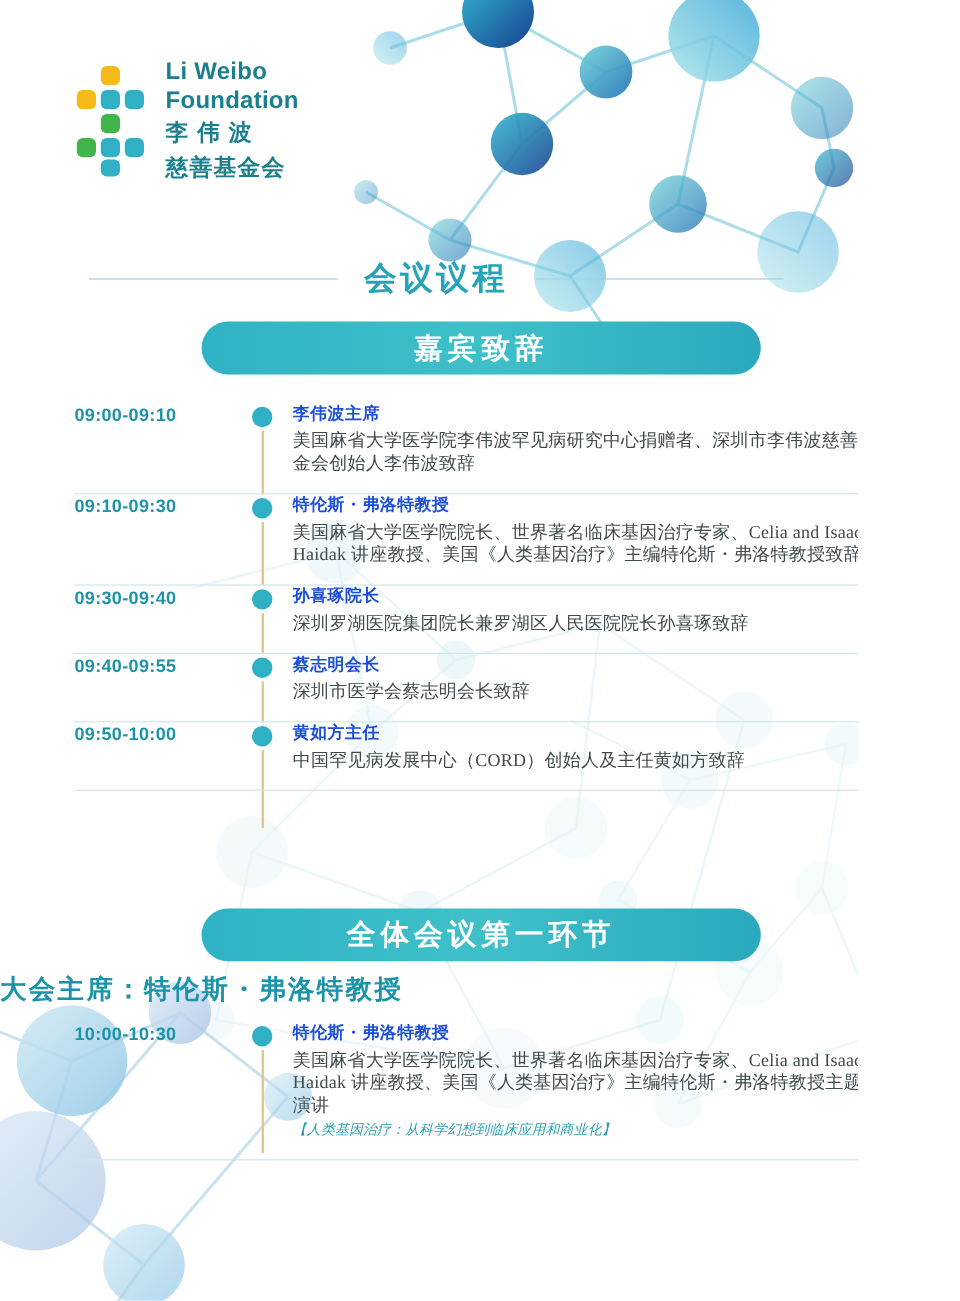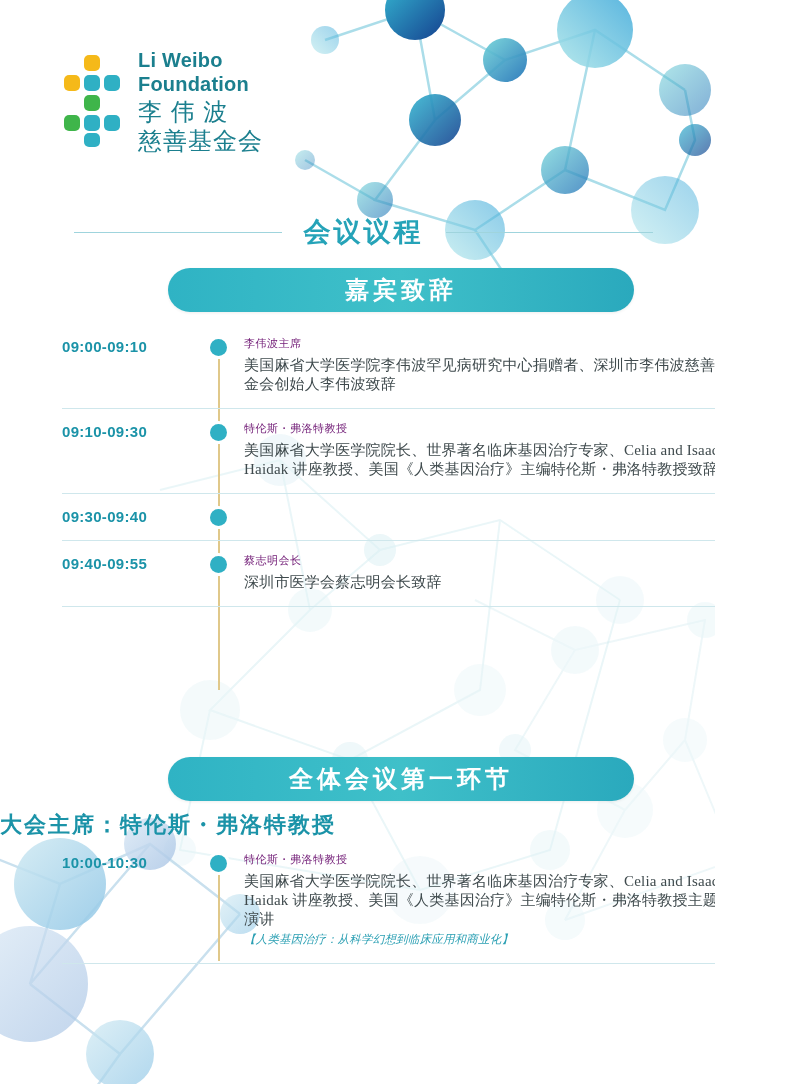--- a/index.html
+++ b/index.html
@@ -70,22 +70,22 @@
   }
   .logo-text-en {
     color: #1b7f8e;
     font-size: 20px;
     font-weight: 700;
     line-height: 24px;
     letter-spacing: .2px;
   }
   .logo-text-cn {
     color: #1b7f8e;
-    font-size: 24px;
-    font-weight: 400;
+    font-size: 19px;
+    font-weight: 700;
     line-height: 26px;
     letter-spacing: 1px;
     margin-top: 3px;
   }
 
   
   .main-title-row {
     position: absolute;
     left: 12px;
     right: 0;
@@ -161,21 +161,20 @@
     width: 2px;
     background: #e0c88a;
     z-index: 1;
   }
 
   .item {
     position: relative;
     display: flex;
     align-items: flex-start;
     padding-bottom: 14px;
-    margin-bottom: 12px;
     border-bottom: 1px solid #cfe7ec;
     z-index: 2;
   }
   .item:last-child { border-bottom: 1px solid #cfe7ec; }
 
   .time {
     width: 130px;
     flex: 0 0 130px;
     color: #1b93a8;
     font-size: 15px;
@@ -195,23 +194,23 @@
     height: 17px;
     border-radius: 50%;
     background: #2fb0c4;
     box-shadow: 0 0 0 3px #ffffff;
   }
   .body-col {
     flex: 1 1 auto;
     padding-right: 6px;
   }
   .speaker {
-    color: #701a75;
-    font-size: 11px;
-    font-weight: 400;
+    color: #1d4ed8;
+    font-size: 14px;
+    font-weight: 700;
     letter-spacing: .5px;
     margin-bottom: 5px;
   }
   .desc {
     color: #3f4a4d;
     font-size: 15px;
     line-height: 19px;
     letter-spacing: .2px;
     font-family: Liberation Serif, serif;
   }
@@ -381,34 +380,46 @@
         <div class="desc">美国麻省大学医学院院长、世界著名临床基因治疗专家、Celia and Isaac Haidak 讲座教授、美国《人类基因治疗》主编特伦斯・弗洛特教授致辞</div>
       </div>
     </div>
 
     <div class="item">
       <div class="time">09:30-09:40</div>
       <div class="dot-col">
           <span class="dot"></span>
         </div>
       <div class="body-col">
+        <div class="speaker">孙喜琢院长</div>
+        <div class="desc">深圳罗湖医院集团院长兼罗湖区人民医院院长孙喜琢致辞</div>
       </div>
     </div>
 
     <div class="item">
       <div class="time">09:40-09:55</div>
       <div class="dot-col">
           <span class="dot"></span>
         </div>
       <div class="body-col">
         <div class="speaker">蔡志明会长</div>
         <div class="desc">深圳市医学会蔡志明会长致辞</div>
       </div>
     </div>
 
+    <div class="item">
+      <div class="time">09:50-10:00</div>
+      <div class="dot-col">
+          <span class="dot"></span>
+        </div>
+      <div class="body-col">
+        <div class="speaker">黄如方主任</div>
+        <div class="desc">中国罕见病发展中心（CORD）创始人及主任黄如方致辞</div>
+      </div>
+    </div>
   </div>
 
   <div class="pill" id="pill-2">全体会议第一环节</div>
   <div class="chairman">大会主席：特伦斯・弗洛特教授</div>
 
   <div class="agenda" id="agenda-2">
     <div class="timeline-line" style="height: 95px;"></div>
 
     <div class="item">
       <div class="time">10:00-10:30</div>

